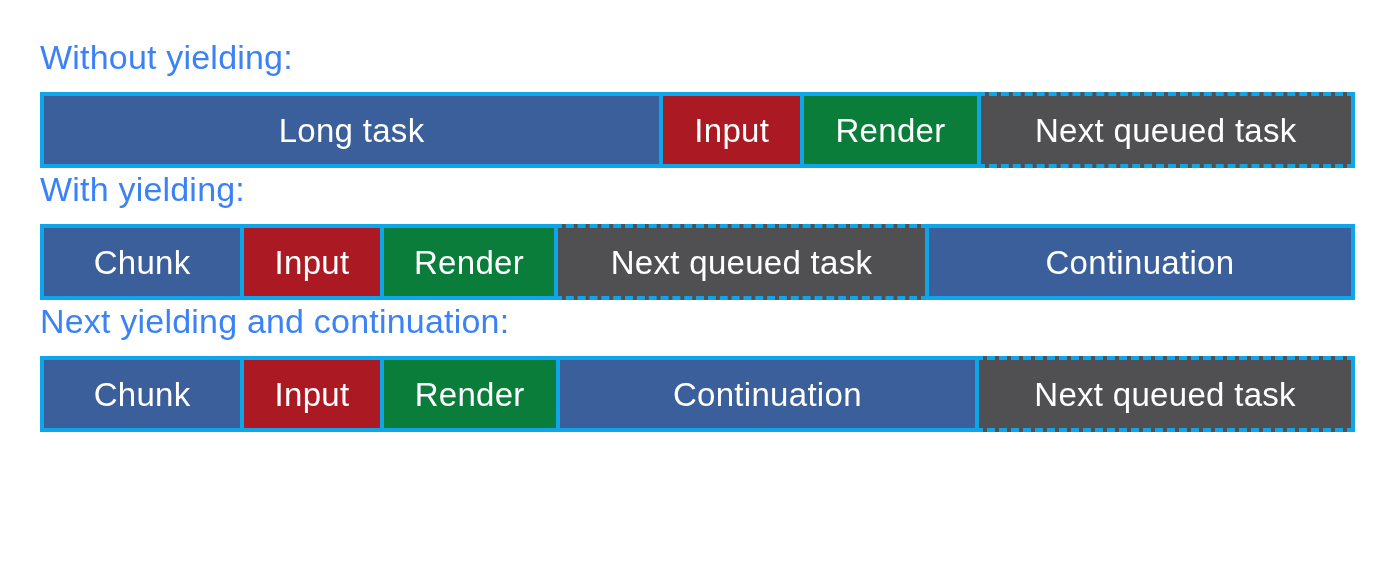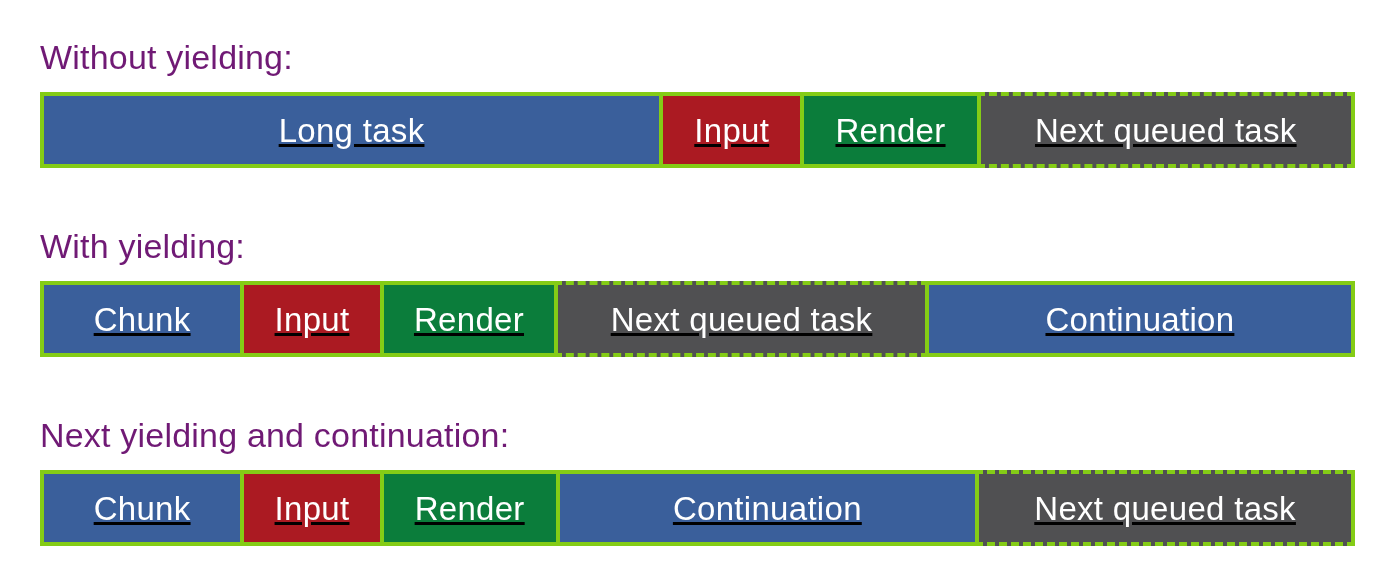--- a/index.html
+++ b/index.html
@@ -11,46 +11,44 @@
     position: relative;
     width: 1396px;
     height: 588px;
     background: #ffffff;
     font-family: "Liberation Sans", "DejaVu Sans", sans-serif;
     box-sizing: border-box;
     padding: 36px 41px 0 40px;
     overflow: hidden;
   }
   .row + .row {
-    margin-top: 57px;
   }
   .row-label {
     font-size: 34px;
     line-height: 42px;
-    color: #701a75;
+    color: #3b82f6;
     letter-spacing: 0.2px;
     margin-bottom: 14px;
     white-space: nowrap;
   }
   .bar {
     display: flex;
     width: 1315px;
     height: 76px;
   }
   .seg {
     flex-basis: 0;
     box-sizing: border-box;
-    border: 4px solid #84cc16;
+    border: 4px solid #0ea5e9;
     margin-left: -4px;
     display: flex;
     align-items: center;
     justify-content: center;
     overflow: hidden;
     background-clip: border-box;
-    text-decoration: underline;
   }
   .seg:first-child {
     margin-left: 0;
   }
   .seg.queued {
     
     border-style: dashed solid;
   }
   .seg-label {
     color: #ffffff;

